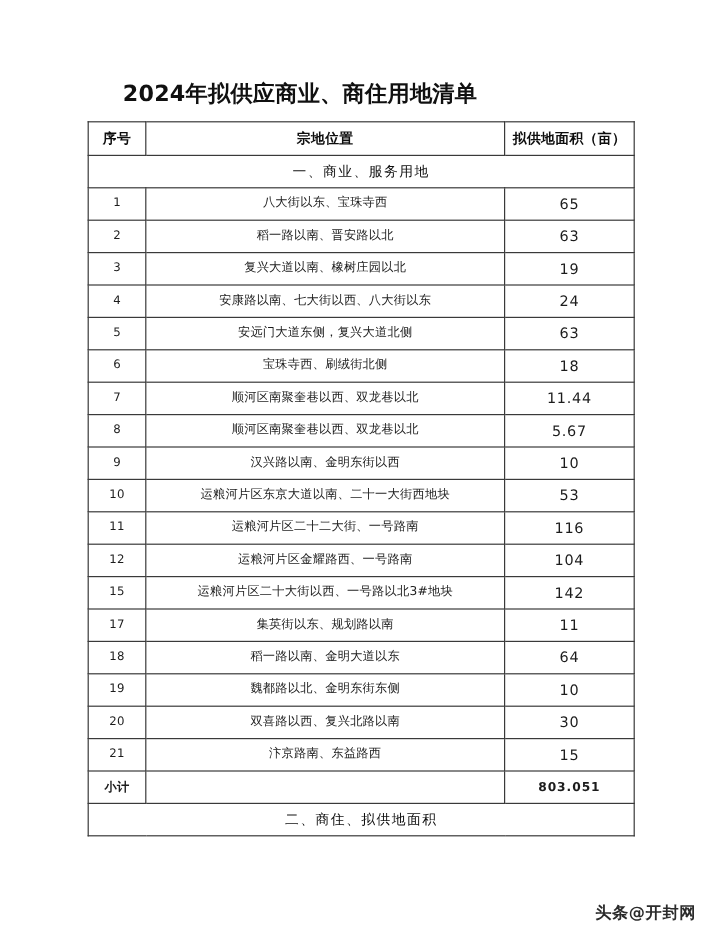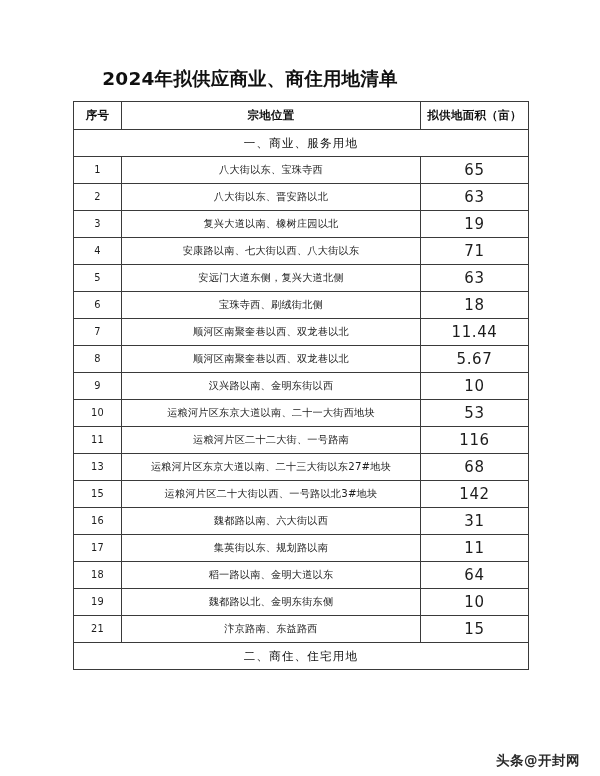--- a/index.html
+++ b/index.html
@@ -90,21 +90,21 @@
   
   tr.data-row td {
     height: 26px;
     font-size: 10.2px;
     letter-spacing: 0.2px;
     line-height: 26px;
     white-space: nowrap;
     overflow: hidden;
   }
   tr.data-row td.idx-cell  { font-size: 9.8px; }
-  tr.data-row td.area-cell { font-size: 15px; letter-spacing: 0.6px; }
+  tr.data-row td.area-cell { font-size: 12px; letter-spacing: 0.6px; }
 
   
   tr.subtotal-row td {
     height: 26px;
     font-size: 10.2px;
     font-weight: bold;
     letter-spacing: 0.3px;
   }
   tr.subtotal-row td.area-cell { letter-spacing: 0.8px; }
 
@@ -146,32 +146,32 @@
           <tr class="section-row">
             <td colspan="3">一、商业、服务用地</td>
           </tr>
           <tr class="data-row">
             <td class="idx-cell">1</td>
             <td class="loc-cell">八大街以东、宝珠寺西</td>
             <td class="area-cell">65</td>
           </tr>
           <tr class="data-row">
             <td class="idx-cell">2</td>
-            <td class="loc-cell">八大街以东、晋安路以北</td>
+            <td class="loc-cell">稻一路以南、晋安路以北</td>
             <td class="area-cell">63</td>
           </tr>
           <tr class="data-row">
             <td class="idx-cell">3</td>
             <td class="loc-cell">复兴大道以南、橡树庄园以北</td>
             <td class="area-cell">19</td>
           </tr>
           <tr class="data-row">
             <td class="idx-cell">4</td>
             <td class="loc-cell">安康路以南、七大街以西、八大街以东</td>
-            <td class="area-cell">71</td>
+            <td class="area-cell">24</td>
           </tr>
           <tr class="data-row">
             <td class="idx-cell">5</td>
             <td class="loc-cell">安远门大道东侧，复兴大道北侧</td>
             <td class="area-cell">63</td>
           </tr>
           <tr class="data-row">
             <td class="idx-cell">6</td>
             <td class="loc-cell">宝珠寺西、刷绒街北侧</td>
             <td class="area-cell">18</td>
@@ -195,56 +195,61 @@
             <td class="idx-cell">10</td>
             <td class="loc-cell">运粮河片区东京大道以南、二十一大街西地块</td>
             <td class="area-cell">53</td>
           </tr>
           <tr class="data-row">
             <td class="idx-cell">11</td>
             <td class="loc-cell">运粮河片区二十二大街、一号路南</td>
             <td class="area-cell">116</td>
           </tr>
           <tr class="data-row">
-            <td class="idx-cell">13</td>
-            <td class="loc-cell">运粮河片区东京大道以南、二十三大街以东27#地块</td>
-            <td class="area-cell">68</td>
+            <td class="idx-cell">12</td>
+            <td class="loc-cell">运粮河片区金耀路西、一号路南</td>
+            <td class="area-cell">104</td>
           </tr>
           <tr class="data-row">
             <td class="idx-cell">15</td>
             <td class="loc-cell">运粮河片区二十大街以西、一号路以北3#地块</td>
             <td class="area-cell">142</td>
           </tr>
           <tr class="data-row">
-            <td class="idx-cell">16</td>
-            <td class="loc-cell">魏都路以南、六大街以西</td>
-            <td class="area-cell">31</td>
-          </tr>
-          <tr class="data-row">
             <td class="idx-cell">17</td>
             <td class="loc-cell">集英街以东、规划路以南</td>
             <td class="area-cell">11</td>
           </tr>
           <tr class="data-row">
             <td class="idx-cell">18</td>
             <td class="loc-cell">稻一路以南、金明大道以东</td>
             <td class="area-cell">64</td>
           </tr>
           <tr class="data-row">
             <td class="idx-cell">19</td>
             <td class="loc-cell">魏都路以北、金明东街东侧</td>
             <td class="area-cell">10</td>
           </tr>
           <tr class="data-row">
+            <td class="idx-cell">20</td>
+            <td class="loc-cell">双喜路以西、复兴北路以南</td>
+            <td class="area-cell">30</td>
+          </tr>
+          <tr class="data-row">
             <td class="idx-cell">21</td>
             <td class="loc-cell">汴京路南、东益路西</td>
             <td class="area-cell">15</td>
           </tr>
+          <tr class="subtotal-row">
+            <td>小计</td>
+            <td></td>
+            <td class="area-cell">803.051</td>
+          </tr>
           <tr class="section-row">
-            <td colspan="3">二、商住、住宅用地</td>
+            <td colspan="3">二、商住、拟供地面积</td>
           </tr>
         </tbody>
     </table>
   </div>
 
   <div class="watermark">头条@开封网</div>
 
 </div>
 
 </body></html>

